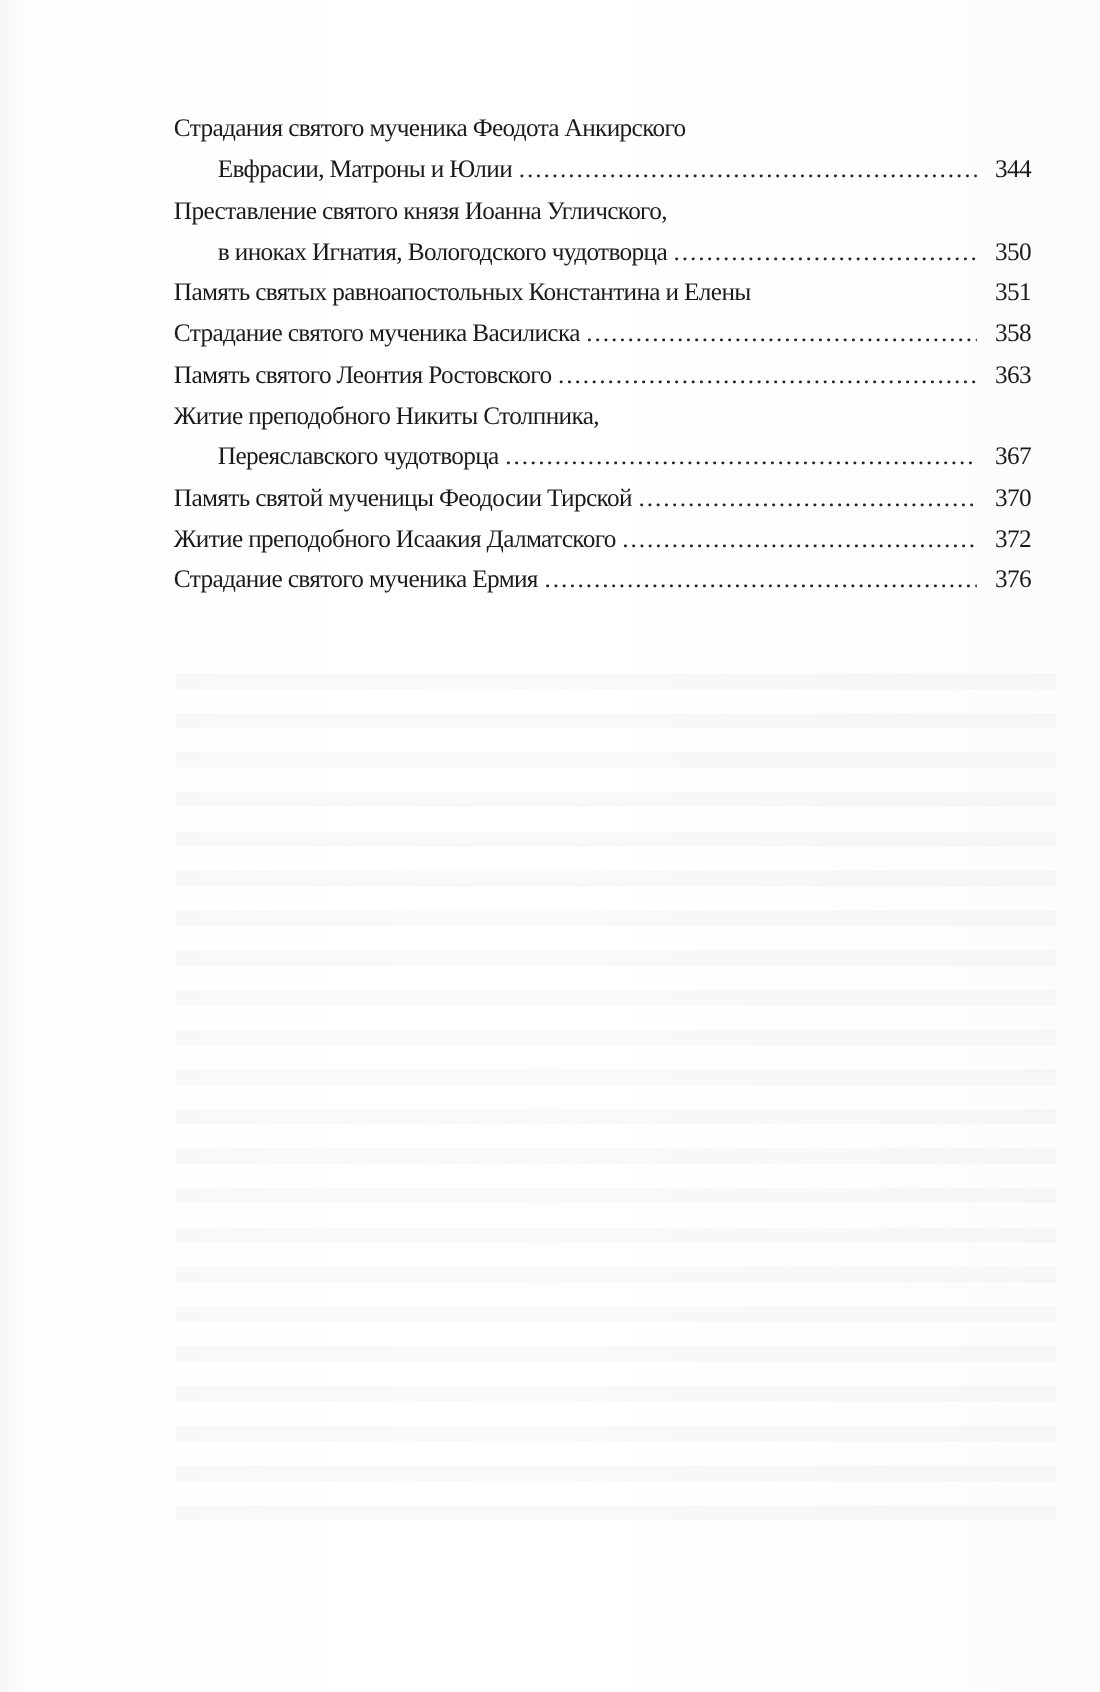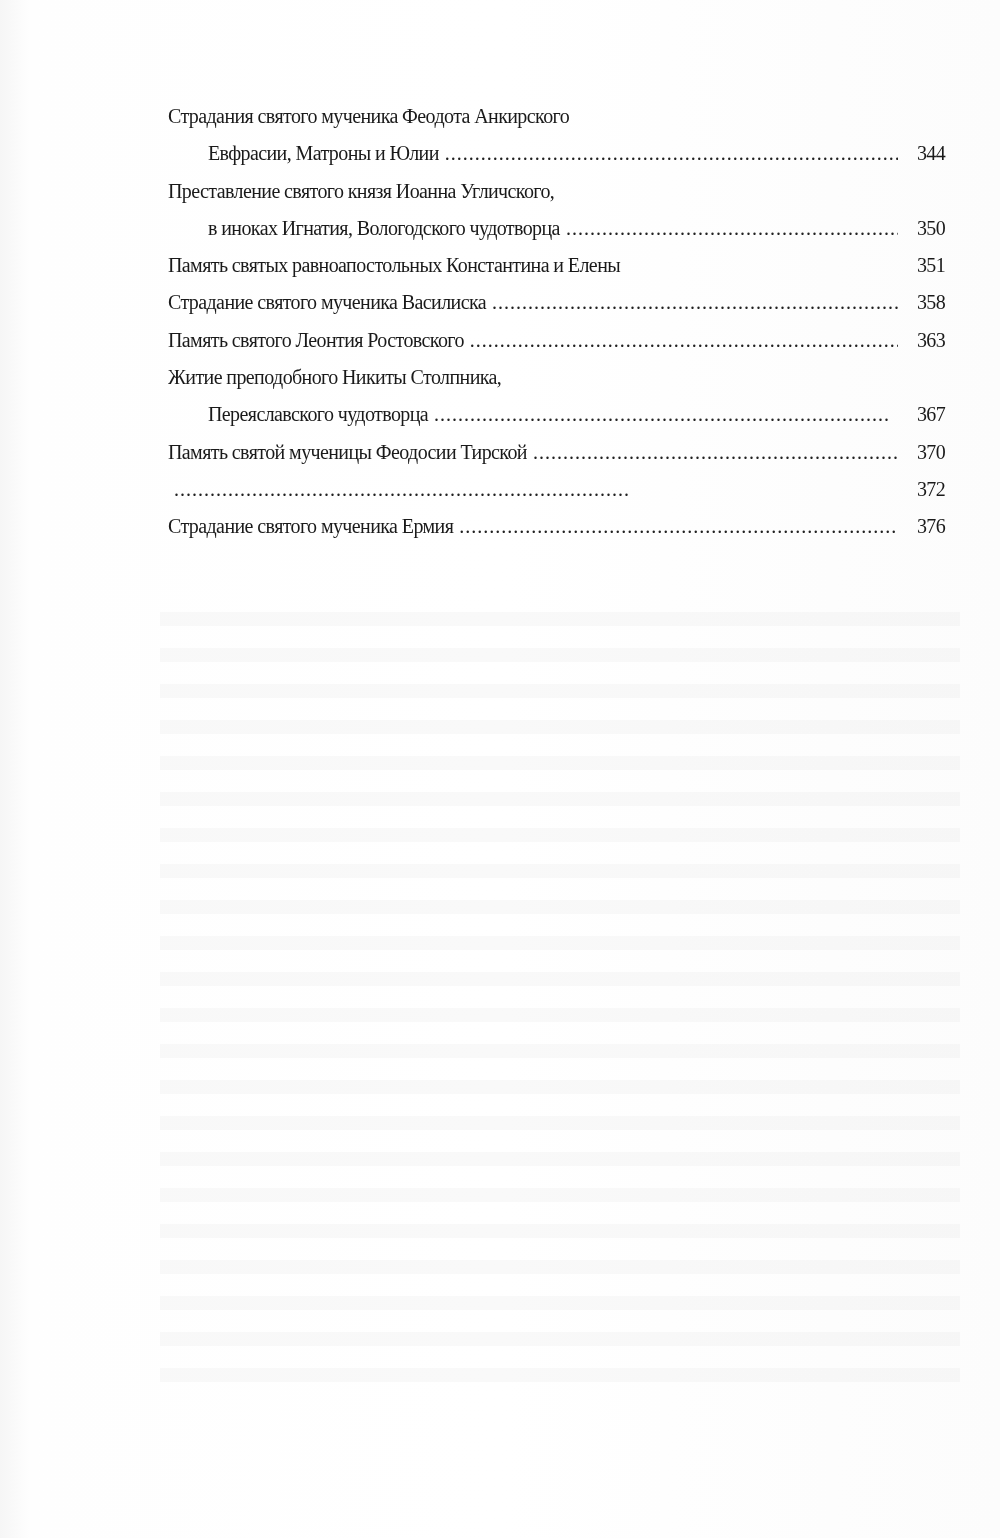--- a/index.html
+++ b/index.html
@@ -18,23 +18,23 @@
     }
     
     .bleed {
       position: absolute;
       left: 160px; top: 590px; width: 800px; height: 800px;
       background: repeating-linear-gradient(180deg, rgba(0,0,0,0.0) 0px, rgba(0,0,0,0.0) 22px, rgba(0,0,0,0.025) 22px, rgba(0,0,0,0.025) 36px);
       pointer-events: none;
     }
     .toc {
       position: absolute;
-      left: 168px; top: 98px;
+      left: 158px; top: 98px;
       width: 786px;
-      font-size: 20px;
+      font-size: 23px;
       line-height: 37.3px;
       letter-spacing: -0.6px;
     }
     .entry { display: block; }
     .line {
       display: flex;
       align-items: baseline;
       white-space: nowrap;
     }
     .line.indent { padding-left: 40px; }
@@ -125,20 +125,21 @@
     <div class="entry">
       <div class="line">
         <span class="title-text">Память святой мученицы Феодосии Тирской</span>
         <span class="leader"></span>
         <span class="page-num">370</span>
       </div>
     </div>
 
     <div class="entry">
       <div class="line">
+        <span class="title-text">Житие преподобного Исаакия Далматского</span>
         <span class="leader"></span>
         <span class="page-num">372</span>
       </div>
     </div>
 
     <div class="entry">
       <div class="line">
         <span class="title-text">Страдание святого мученика Ермия</span>
         <span class="leader"></span>
         <span class="page-num">376</span>

